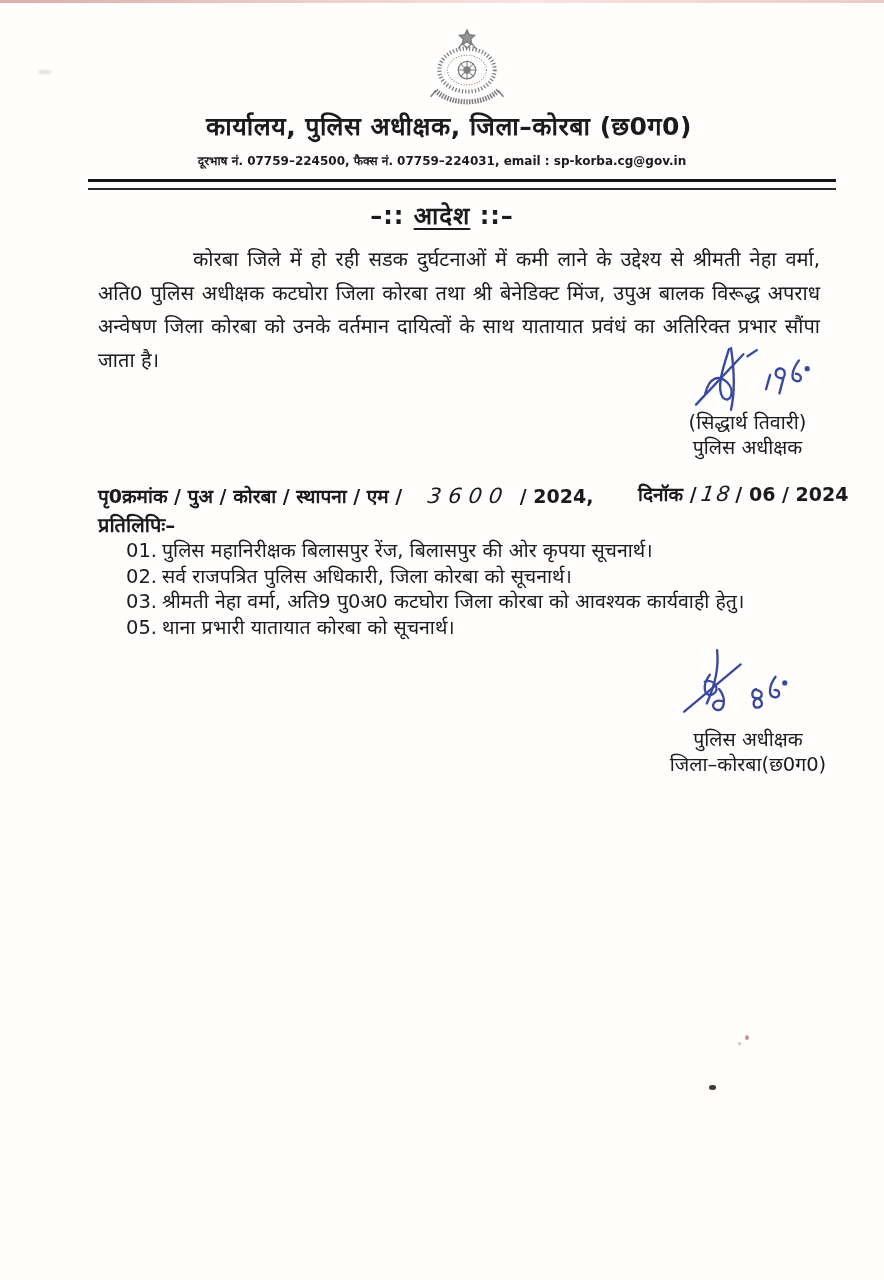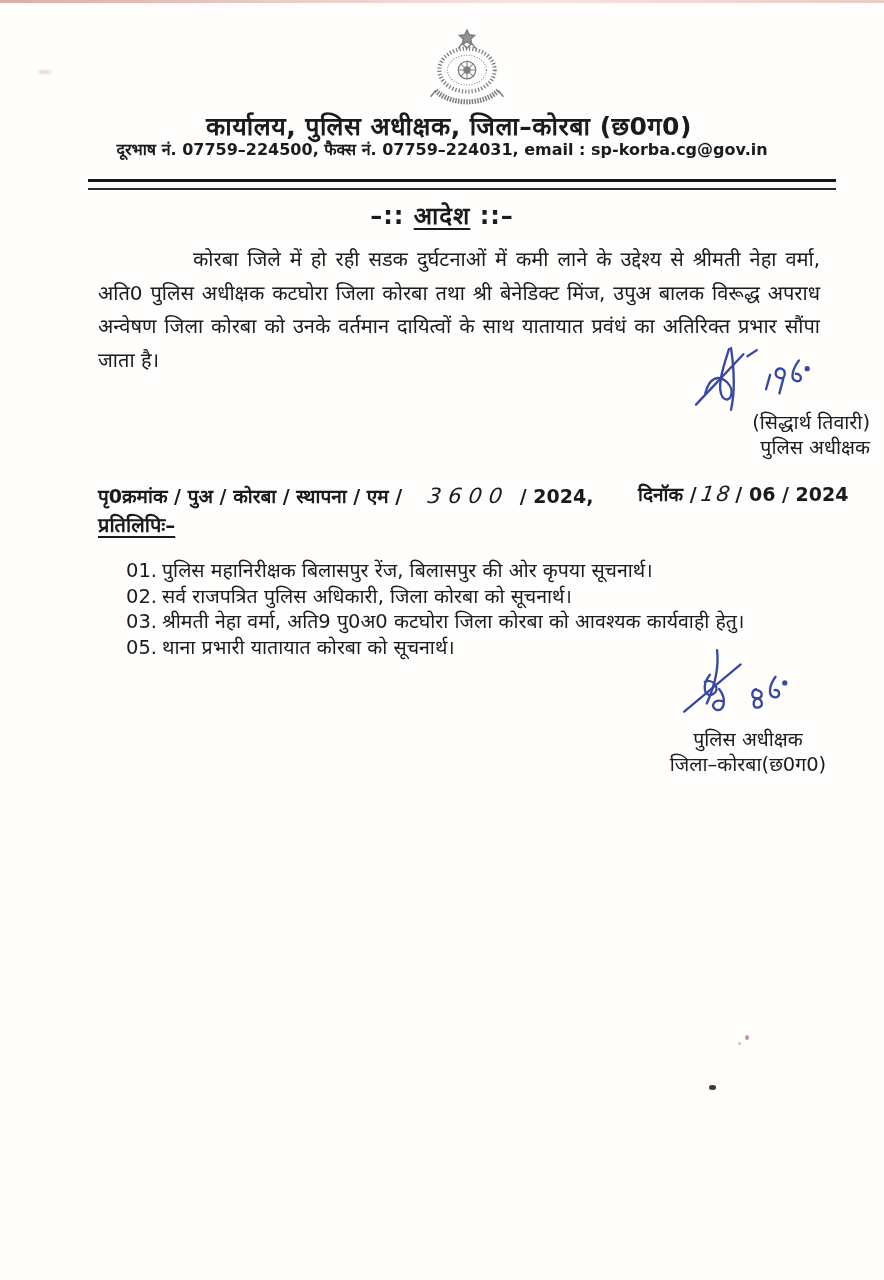--- a/index.html
+++ b/index.html
@@ -6,48 +6,48 @@
   body{
     width:884px;height:1280px;position:relative;overflow:hidden;
     background:#fffefd;
     font-family:"DejaVu Sans",sans-serif;
     color:#1b1b1b;
   }
   .abs{position:absolute;}
   .center{text-align:center;width:100%;}
   
   .office-title{top:108px;left:0;font-size:25px;font-weight:700;letter-spacing:.5px;padding-left:7px;}
-  .contact-line{top:138px;left:0;font-size:16px;font-weight:700;}
+  .contact-line{top:152px;left:0;font-size:12px;font-weight:700;}
   .rule{top:179px;left:88px;width:748px;height:6px;
         border-top:3px solid #161616;border-bottom:2px solid #2a2a2a;}
   
   .order-heading{top:198px;left:0;font-size:24px;font-weight:700;letter-spacing:1px;text-align:center;}
   .order-heading .u{text-decoration:underline;text-underline-offset:4px;text-decoration-thickness:2px;}
   
   .order-body{top:243px;left:98px;width:722px;font-size:20px;line-height:33.5px;
               text-align:justify;text-indent:95px;font-weight:500;}
   
   .sig-svg{pointer-events:none;}
   .sig1-svg{top:346px;left:683px;}
-  .sig1-block{top:411px;left:625px;width:245px;text-align:right;
+  .sig1-block{top:411px;left:625px;width:245px;text-align:center;
               font-size:19.5px;line-height:24.5px;font-weight:500;}
   .sig2-svg{top:648px;left:676px;}
   .sig2-block{top:727px;left:628px;width:240px;text-align:center;
               font-size:19.5px;line-height:25px;font-weight:500;}
   
   .ref-left{top:483px;left:98px;font-size:19px;font-weight:600;white-space:nowrap;}
   .ref-date{top:481px;left:638px;font-size:19px;font-weight:600;white-space:nowrap;}
   .handwrite{display:inline-block;font-style:italic;letter-spacing:7px;
              transform:skewX(-8deg);font-weight:400;font-size:21px;}
   .hw-gap{margin:0 10px 0 26px;}
   .hw-day{letter-spacing:2px;margin:0 4px;}
   
   .copies-heading{top:511px;left:98px;font-size:20px;font-weight:700;
-                  text-decoration:underline;text-underline-offset:4px;}
-  .copies-list{top:538px;left:126px;font-size:19.5px;font-weight:500;margin-top:20px;}
+                  text-underline-offset:4px;}
+  .copies-list{top:538px;left:126px;font-size:19.5px;font-weight:500;}
   .copy-item{display:flex;white-space:nowrap;line-height:25px;margin-bottom:0.5px;}
   .copy-num{width:36px;flex:0 0 36px;}
   
   .scan-top-edge{top:0;left:0;width:884px;height:3px;
     background:linear-gradient(to right,rgba(190,110,100,.55),rgba(225,170,160,.30) 60%,rgba(210,140,130,.45));}
   .smudge1{top:70px;left:38px;width:14px;height:4px;border-radius:50%;
            background:rgba(150,120,115,.25);filter:blur(1px);}
   .speck1{top:1035px;left:745px;width:4px;height:5px;border-radius:50%;background:rgba(150,60,60,.55);}
   .speck2{top:1085px;left:709px;width:7px;height:5px;border-radius:45%;background:rgba(30,25,25,.85);}
   .speck3{top:1042px;left:738px;width:3px;height:3px;border-radius:50%;background:rgba(160,80,80,.4);}

